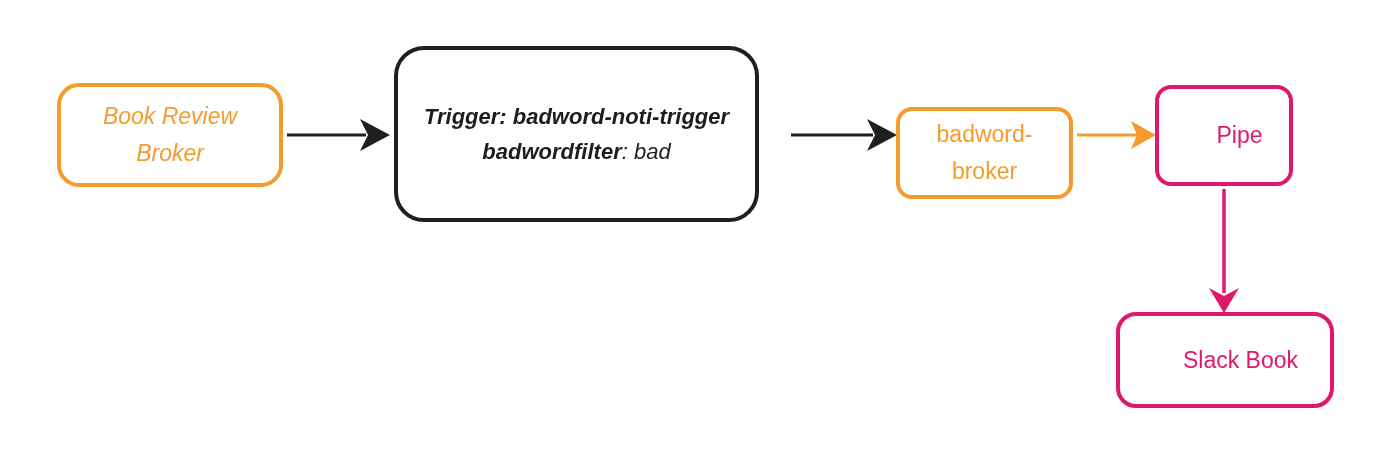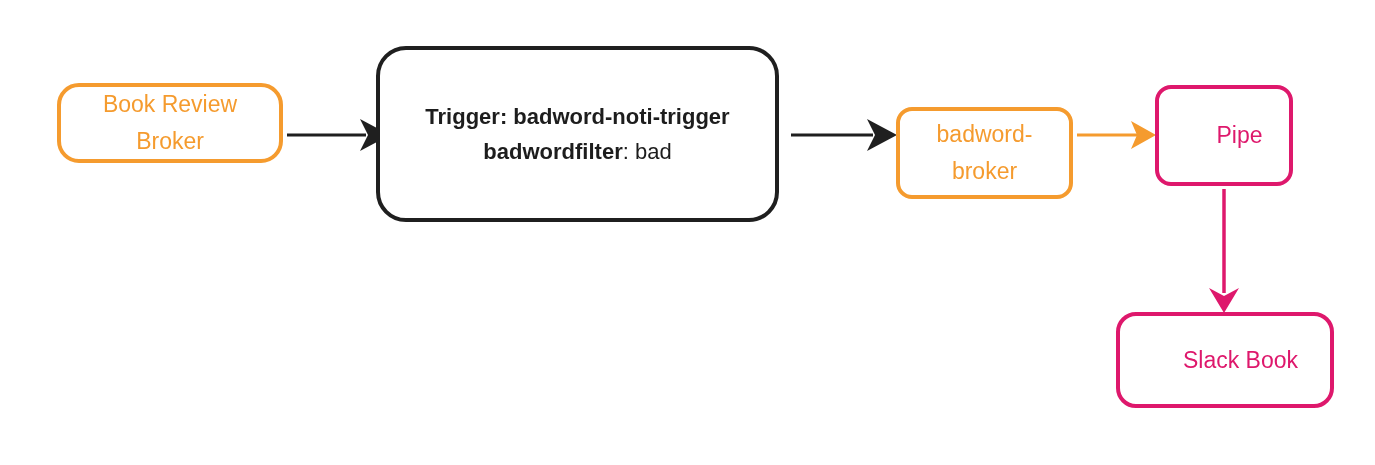--- a/index.html
+++ b/index.html
@@ -59,22 +59,22 @@
     white-space: nowrap;
   }
   .trigger-line {
     display: block;
     font-size: 22px;
     line-height: 35px;
     white-space: nowrap;
   }
   .b { font-weight: bold; }
 
-  #node-book-review-broker { left: 57px;  top: 83px;  width: 226px; height: 80px; border-radius: 22px; }
-  #node-trigger            { left: 376px; top: 46px;  width: 403px; height: 176px; border-radius: 30px; }
+  #node-book-review-broker { left: 57px;  top: 83px;  width: 226px; height: 104px; border-radius: 22px; font-style: italic; }
+  #node-trigger            { left: 394px; top: 46px;  width: 365px; height: 176px; border-radius: 30px; font-style: italic; }
   #node-badword-broker     { left: 896px; top: 89px;  width: 177px; height: 92px;  border-radius: 16px; margin-top: 18px; }
   #node-pipe               { left: 1155px;top: 85px;  width: 138px; height: 101px; border-radius: 16px; }
   #node-slack-sink         { left: 1116px;top: 312px; width: 218px; height: 96px;  border-radius: 20px; }
 </style>
 </head>
 <body>
 
 <div class="canvas">
 
   <svg class="edges" width="1375" height="465" viewBox="0 0 1375 465">

